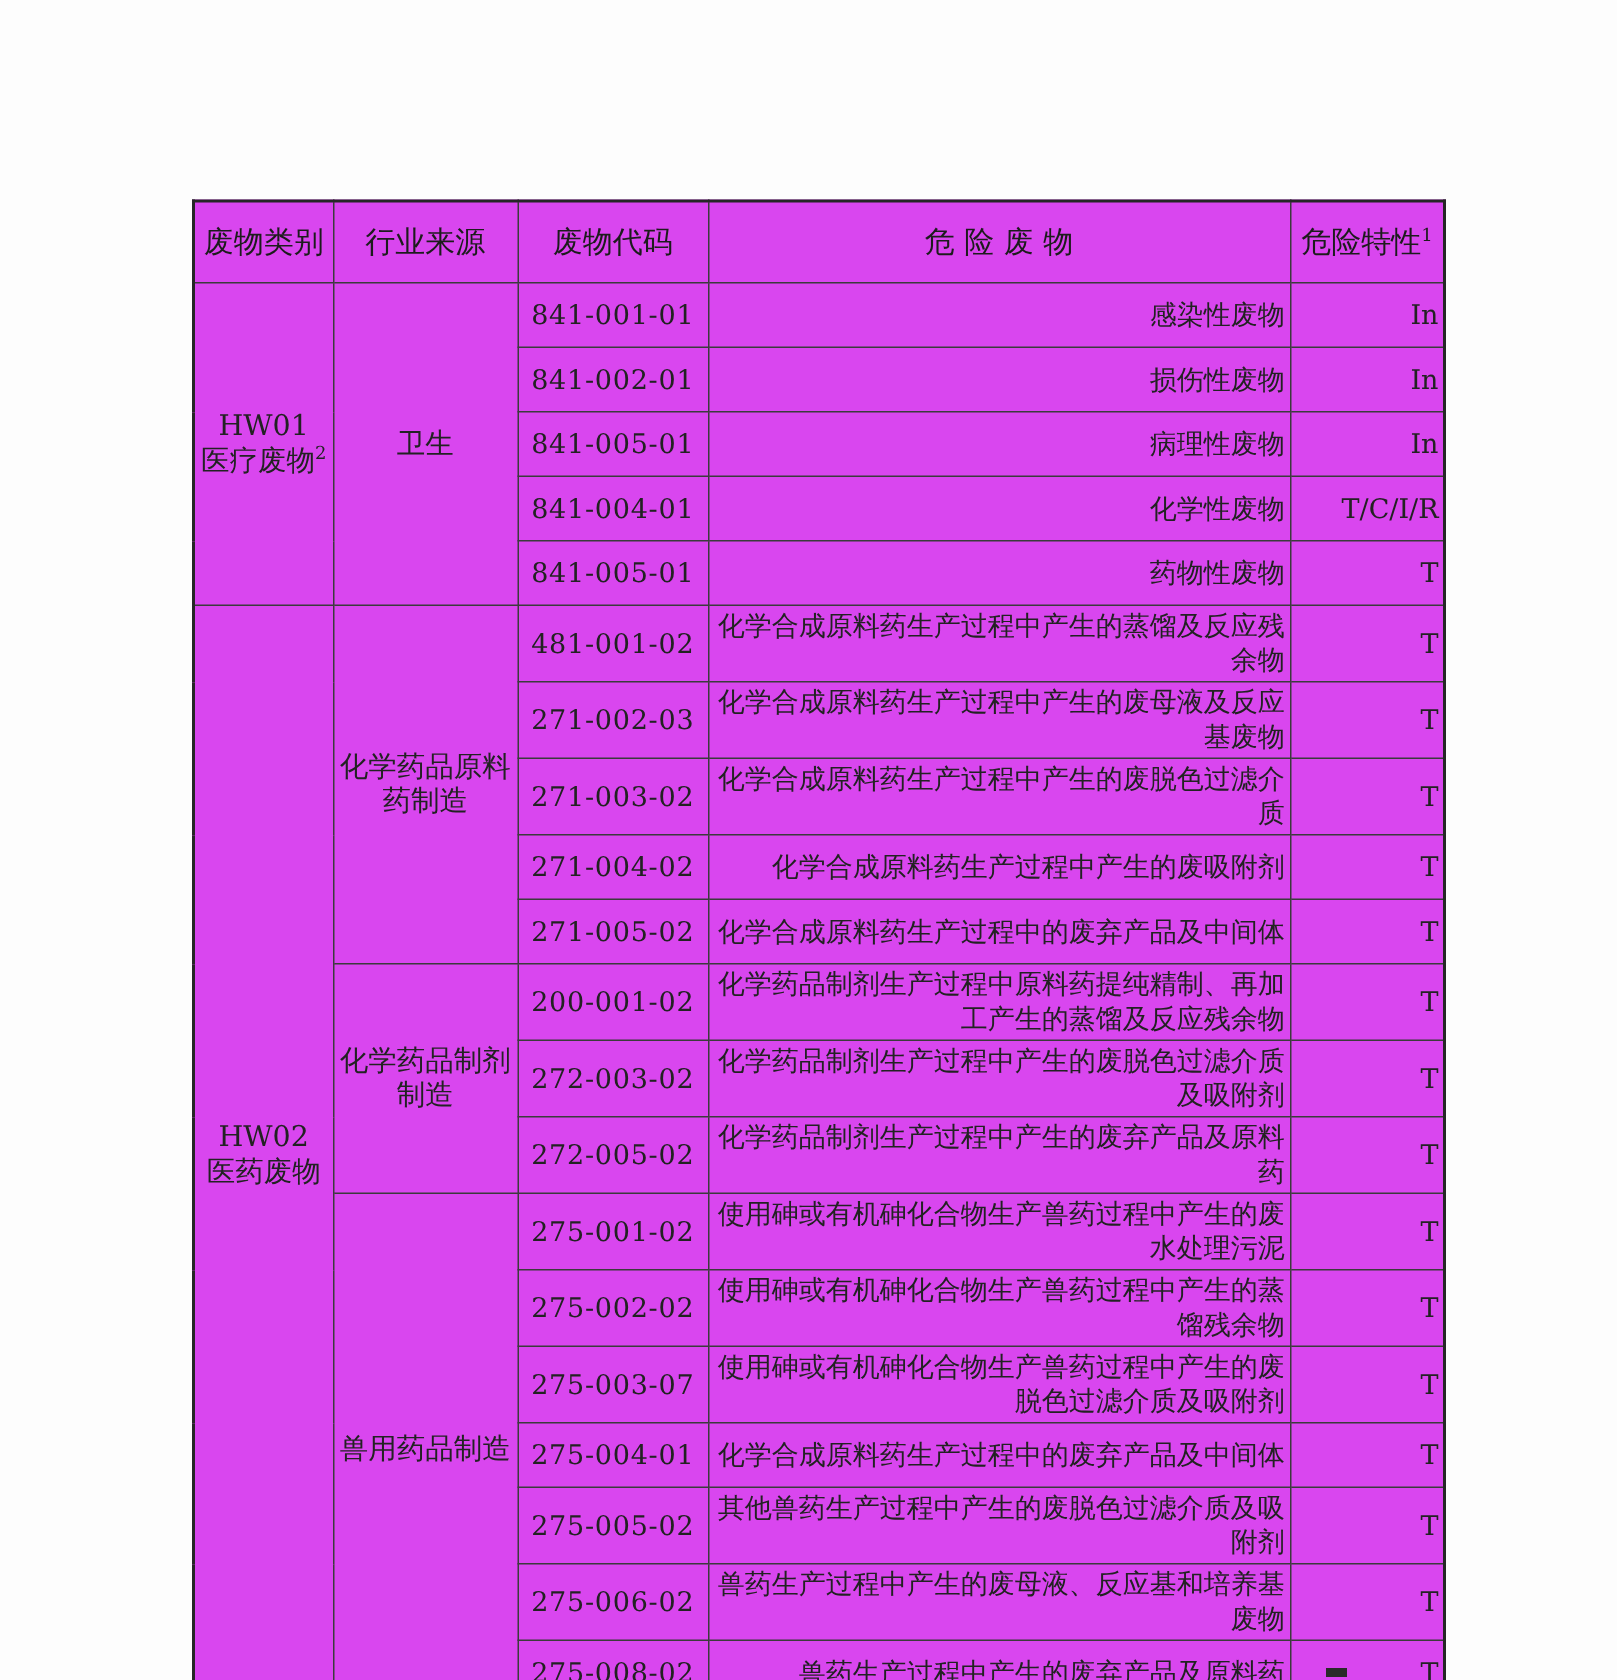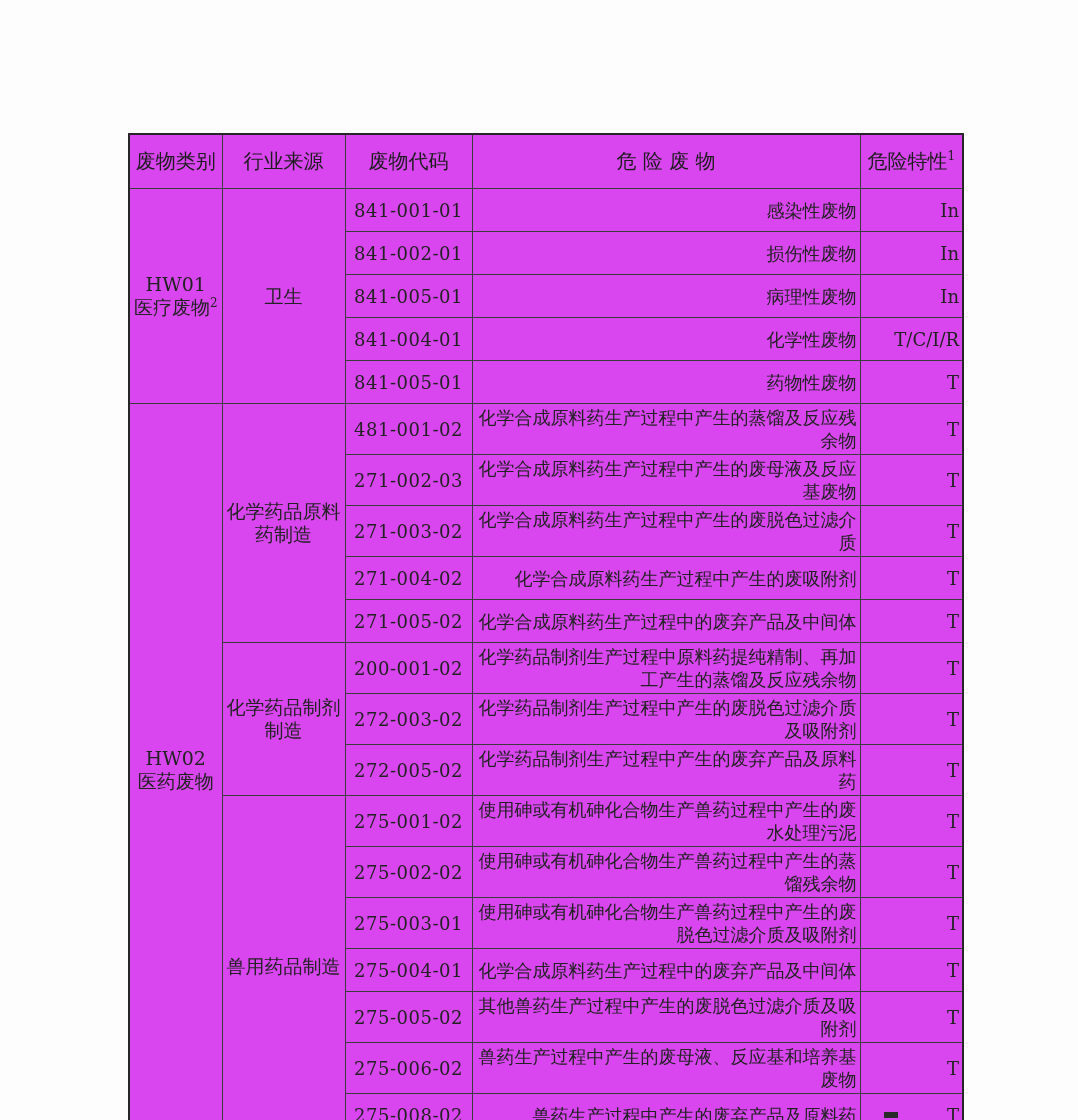--- a/index.html
+++ b/index.html
@@ -197,21 +197,21 @@
           <td class="cell-code">275-001-02</td>
           <td class="cell-desc">使用砷或有机砷化合物生产兽药过程中产生的废水处理污泥</td>
           <td class="cell-hazard">T</td>
         </tr>
         <tr>
           <td class="cell-code">275-002-02</td>
           <td class="cell-desc">使用砷或有机砷化合物生产兽药过程中产生的蒸馏残余物</td>
           <td class="cell-hazard">T</td>
         </tr>
         <tr>
-          <td class="cell-code">275-003-01</td>
+          <td class="cell-code">275-003-07</td>
           <td class="cell-desc">使用砷或有机砷化合物生产兽药过程中产生的废脱色过滤介质及吸附剂</td>
           <td class="cell-hazard">T</td>
         </tr>
         <tr>
           <td class="cell-code">275-004-01</td>
           <td class="cell-desc">化学合成原料药生产过程中的废弃产品及中间体</td>
           <td class="cell-hazard">T</td>
         </tr>
         <tr>
           <td class="cell-code">275-005-02</td>

